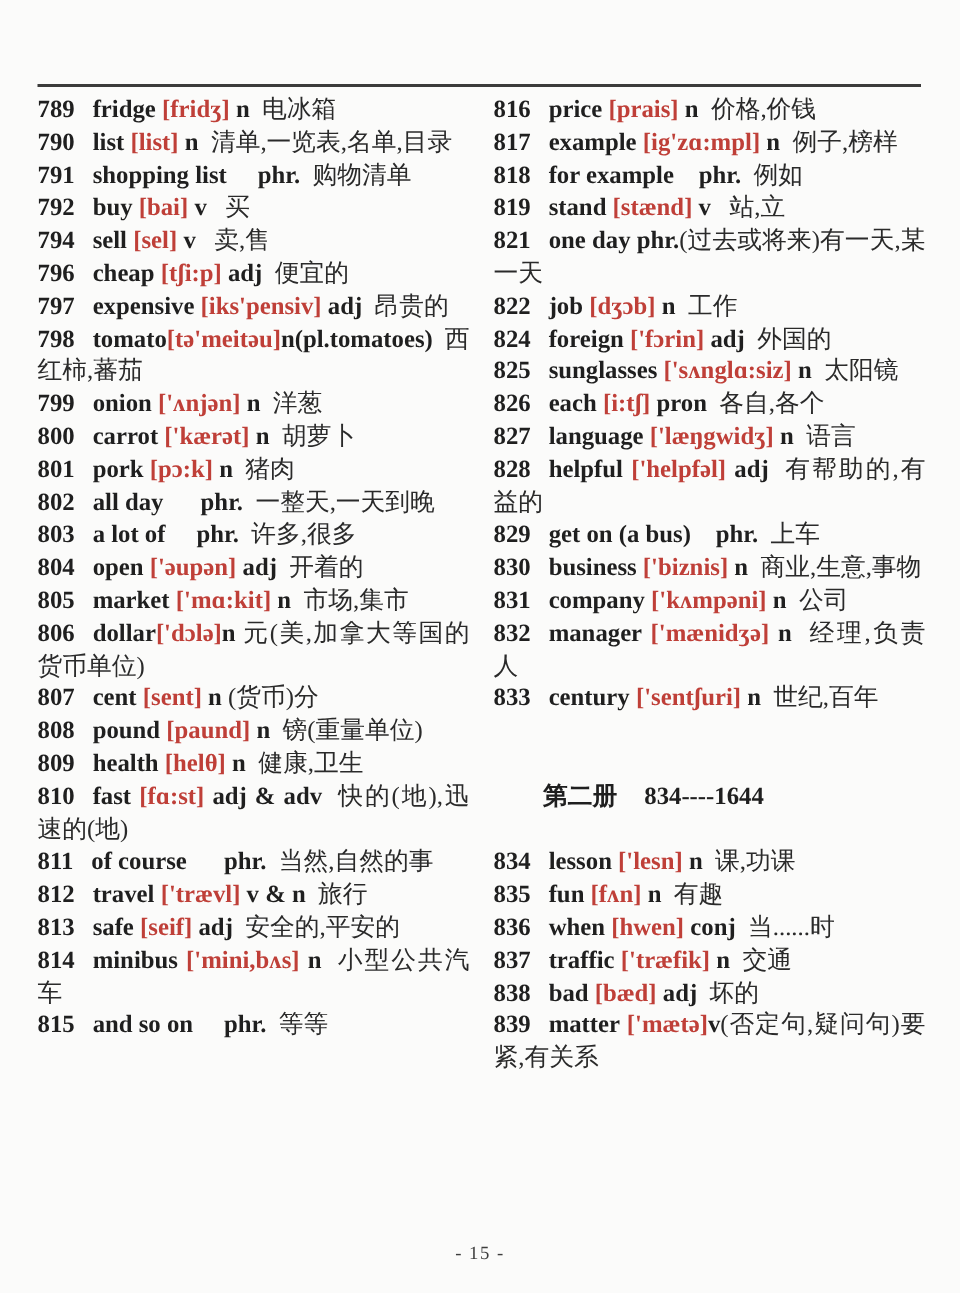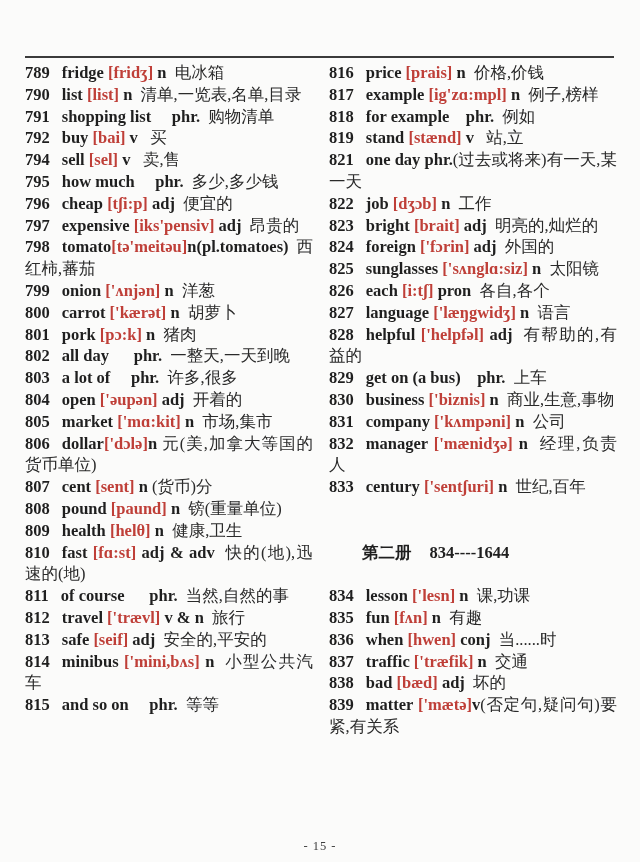--- a/index.html
+++ b/index.html
@@ -51,42 +51,41 @@
   .ph   { font-weight: bold; color: var(--accent); }
   .pos  { font-weight: bold; color: var(--ink); }
   .cn   { color: var(--cn-ink); }
   .section-header {
     margin-top: 21.8px;
     font-weight: bold;
   }
   .section-header .range { margin-left: 18px; margin-top: 43px; }
   .footer {
     position: absolute;
-    bottom: 8px; left: 0;
+    bottom: 19px; left: 0;
     width: 100%;
     text-align: center;
     font-size: 12.5px;
     color: #3d3d3d;
     letter-spacing: 1px;
   }
 </style>
 </head>
 <body>
 
 <div class="page">
   <div class="top-rule"></div>
 
   <div class="columns">
     <div class="col" id="col-left">
         <p class="entry"><span class="no">789</span><span class="word">fridge </span><span class="ph">[fridʒ]</span><span class="pos"> n  </span><span class="cn">电冰箱</span></p>
         <p class="entry"><span class="no">790</span><span class="word">list </span><span class="ph">[list]</span><span class="pos"> n  </span><span class="cn">清单,一览表,名单,目录</span></p>
         <p class="entry"><span class="no">791</span><span class="word">shopping list</span><span class="pos">     phr.  </span><span class="cn">购物清单</span></p>
         <p class="entry"><span class="no">792</span><span class="word">buy </span><span class="ph">[bai]</span><span class="pos"> v   </span><span class="cn">买</span></p>
         <p class="entry"><span class="no">794</span><span class="word">sell </span><span class="ph">[sel]</span><span class="pos"> v   </span><span class="cn">卖,售</span></p>
-        <p class="entry"><span class="no">795</span><span class="word">how much</span><span class="pos">     phr.  </span><span class="cn">多少,多少钱</span></p>
         <p class="entry"><span class="no">796</span><span class="word">cheap </span><span class="ph">[tʃi:p]</span><span class="pos"> adj  </span><span class="cn">便宜的</span></p>
         <p class="entry"><span class="no">797</span><span class="word">expensive </span><span class="ph">[iks'pensiv]</span><span class="pos"> adj  </span><span class="cn">昂贵的</span></p>
         <p class="entry"><span class="no">798</span><span class="word">tomato</span><span class="ph">[tə'meitəu]</span><span class="pos">n(pl.tomatoes) </span><span class="cn">西红柿,蕃茄</span></p>
         <p class="entry"><span class="no">799</span><span class="word">onion </span><span class="ph">['ʌnjən]</span><span class="pos"> n  </span><span class="cn">洋葱</span></p>
         <p class="entry"><span class="no">800</span><span class="word">carrot </span><span class="ph">['kærət]</span><span class="pos"> n  </span><span class="cn">胡萝卜</span></p>
         <p class="entry"><span class="no">801</span><span class="word">pork </span><span class="ph">[pɔ:k]</span><span class="pos"> n  </span><span class="cn">猪肉</span></p>
         <p class="entry"><span class="no">802</span><span class="word">all day</span><span class="pos">      phr.  </span><span class="cn">一整天,一天到晚</span></p>
         <p class="entry"><span class="no">803</span><span class="word">a lot of</span><span class="pos">     phr.  </span><span class="cn">许多,很多</span></p>
         <p class="entry"><span class="no">804</span><span class="word">open </span><span class="ph">['əupən]</span><span class="pos"> adj  </span><span class="cn">开着的</span></p>
         <p class="entry"><span class="no">805</span><span class="word">market </span><span class="ph">['mɑ:kit]</span><span class="pos"> n  </span><span class="cn">市场,集市</span></p>
@@ -103,21 +102,20 @@
       </div>
 
     <div class="col">
       <div id="col-right-top">
           <p class="entry"><span class="no">816</span><span class="word">price </span><span class="ph">[prais]</span><span class="pos"> n  </span><span class="cn">价格,价钱</span></p>
           <p class="entry"><span class="no">817</span><span class="word">example </span><span class="ph">[ig'zɑ:mpl]</span><span class="pos"> n  </span><span class="cn">例子,榜样</span></p>
           <p class="entry"><span class="no">818</span><span class="word">for example</span><span class="pos">    phr.  </span><span class="cn">例如</span></p>
           <p class="entry"><span class="no">819</span><span class="word">stand </span><span class="ph">[stænd]</span><span class="pos"> v   </span><span class="cn">站,立</span></p>
           <p class="entry"><span class="no">821</span><span class="word">one day </span><span class="pos">phr.</span><span class="cn">(过去或将来)有一天,某一天</span></p>
           <p class="entry"><span class="no">822</span><span class="word">job </span><span class="ph">[dʒɔb]</span><span class="pos"> n  </span><span class="cn">工作</span></p>
-          <p class="entry"><span class="no">823</span><span class="word">bright </span><span class="ph">[brait]</span><span class="pos"> adj  </span><span class="cn">明亮的,灿烂的</span></p>
           <p class="entry"><span class="no">824</span><span class="word">foreign </span><span class="ph">['fɔrin]</span><span class="pos"> adj  </span><span class="cn">外国的</span></p>
           <p class="entry"><span class="no">825</span><span class="word">sunglasses </span><span class="ph">['sʌnglɑ:siz]</span><span class="pos"> n  </span><span class="cn">太阳镜</span></p>
           <p class="entry"><span class="no">826</span><span class="word">each </span><span class="ph">[i:tʃ]</span><span class="pos"> pron  </span><span class="cn">各自,各个</span></p>
           <p class="entry"><span class="no">827</span><span class="word">language </span><span class="ph">['læŋgwidʒ]</span><span class="pos"> n  </span><span class="cn">语言</span></p>
           <p class="entry"><span class="no">828</span><span class="word">helpful </span><span class="ph">['helpfəl]</span><span class="pos"> adj  </span><span class="cn">有帮助的,有益的</span></p>
           <p class="entry"><span class="no">829</span><span class="word">get on (a bus)</span><span class="pos">    phr.  </span><span class="cn">上车</span></p>
           <p class="entry"><span class="no">830</span><span class="word">business </span><span class="ph">['biznis]</span><span class="pos"> n  </span><span class="cn">商业,生意,事物</span></p>
           <p class="entry"><span class="no">831</span><span class="word">company </span><span class="ph">['kʌmpəni]</span><span class="pos"> n  </span><span class="cn">公司</span></p>
           <p class="entry"><span class="no">832</span><span class="word">manager </span><span class="ph">['mænidʒə]</span><span class="pos"> n  </span><span class="cn">经理,负责人</span></p>
           <p class="entry"><span class="no">833</span><span class="word">century </span><span class="ph">['sentʃuri]</span><span class="pos"> n  </span><span class="cn">世纪,百年</span></p>

